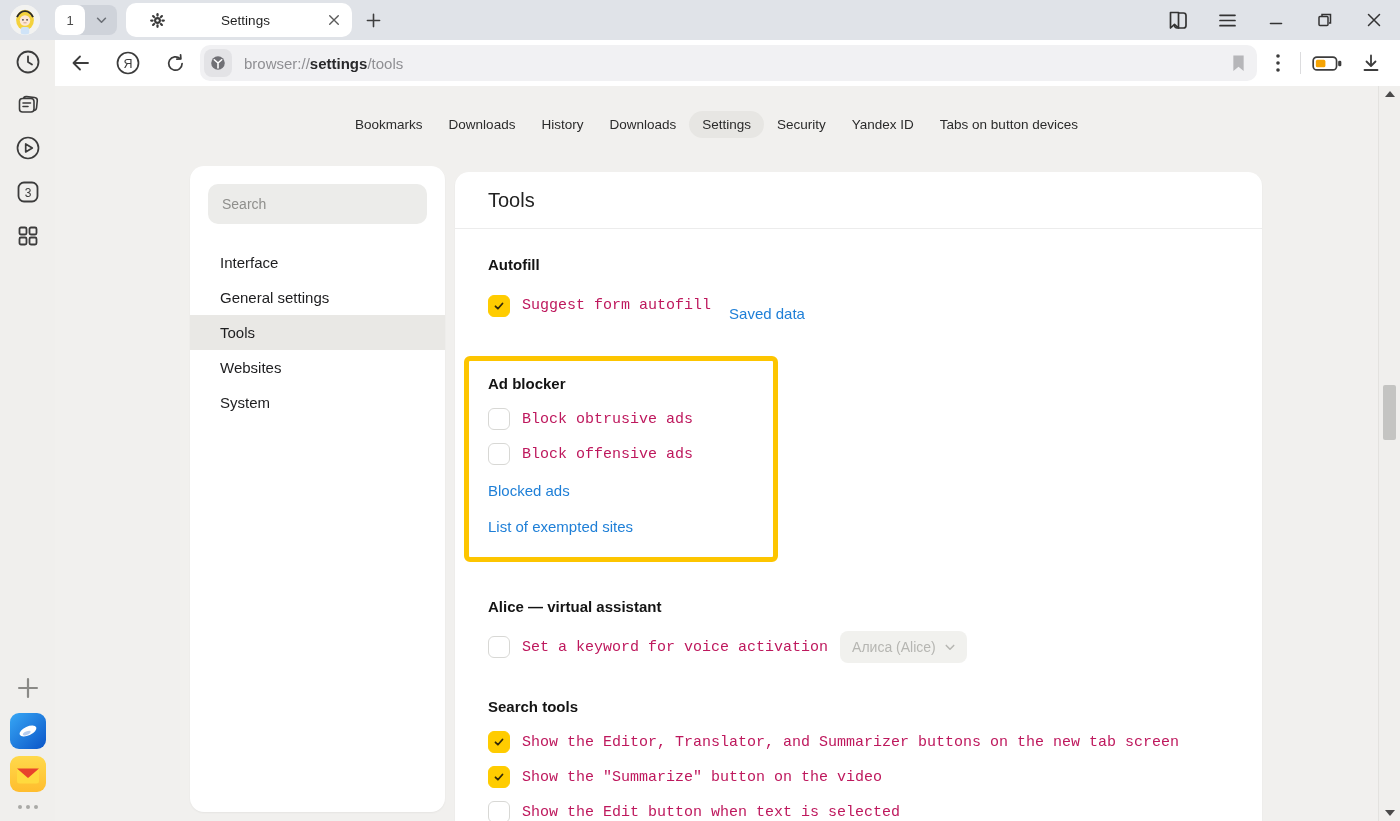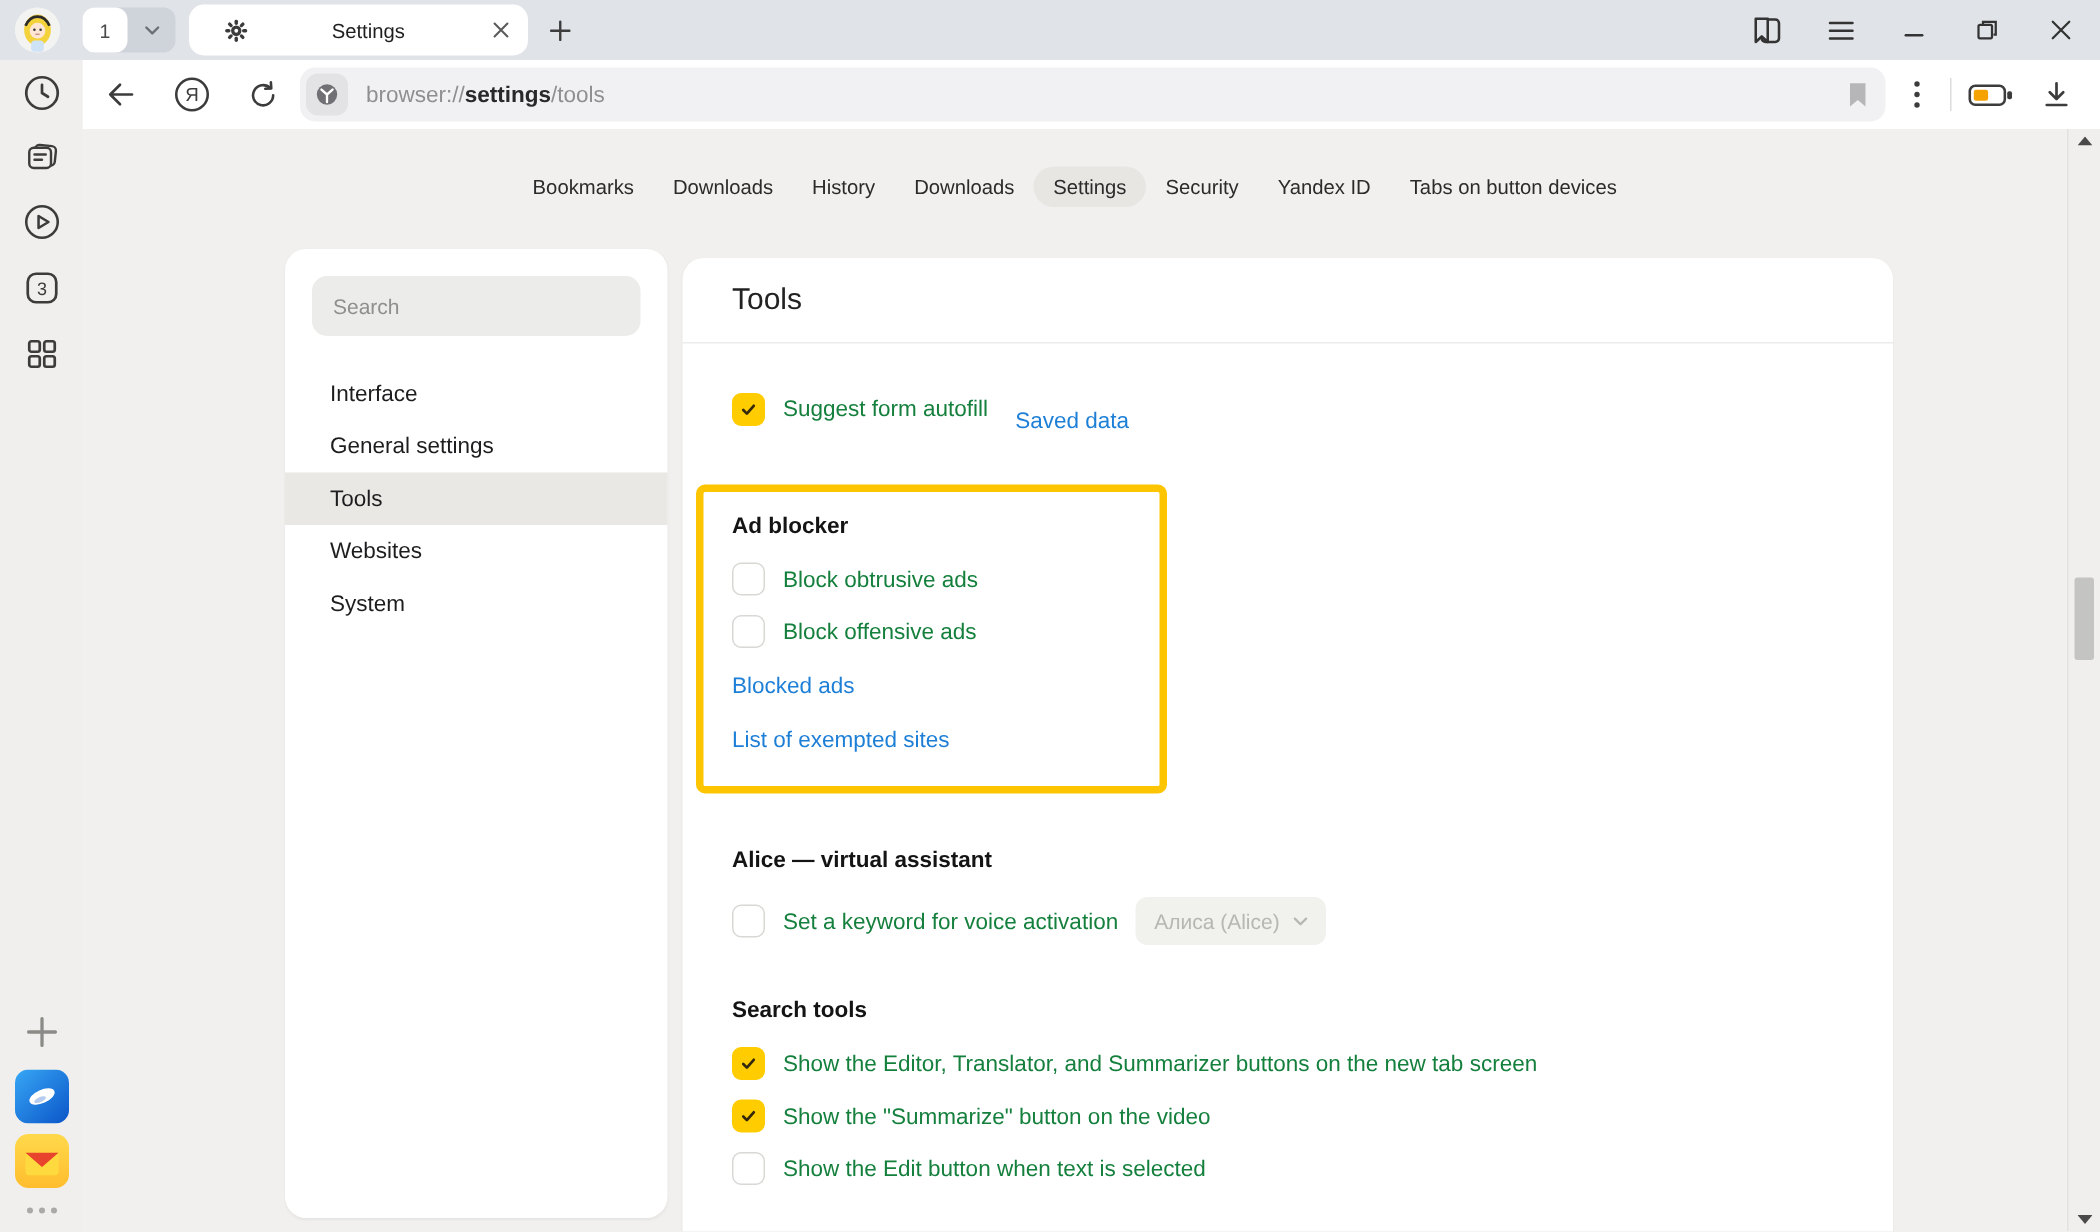--- a/index.html
+++ b/index.html
@@ -53,21 +53,21 @@
   .content-card { position:absolute; left:400px; top:86px; width:807px; height:700px; background:#fff; border-radius:14px 14px 0 0; box-shadow:0 1px 2px rgba(0,0,0,.05); }
   .card-header { height:57px; display:flex; align-items:center; padding-left:33px; border-bottom:1px solid #ececec; }
   .page-title { font-size:20px; color:#222; }
   .card-body { padding:27px 33px 0; }
   .sec-heading { font-size:15px; font-weight:700; color:#141414; margin:0 0 16px; }
   .row { display:flex; align-items:center; margin-bottom:13px; min-height:22px; }
   .cb { width:22px; height:22px; border-radius:6px; background:#fff; border:1px solid #d8d8d5; display:flex; align-items:center; justify-content:center; cursor:pointer; flex:none; }
   .cb svg { display:none; width:14px; height:14px; }
   .cb.checked { background:#fc0; border-color:#fc0; }
   .cb.checked svg { display:block; }
-  .row-label { margin-left:12px; font-size:15px; color:#15803d; }
+  .row-label { margin-left:12px; font-size:15px; color:#be185d;font-family:Liberation Mono, monospace; }
   .link { color:#1e7fd7; font-size:15px; text-decoration:none; cursor:pointer; }
   .row .link { margin-left:18px;margin-top:16px; }
 
   .highlight { border:5px solid #fdc500; border-radius:6px; margin:34px 0 0 -24px; width:314px; padding:14px 0 3px 19px; }
   .hl-link { display:block; margin:0 0 19px; }
 
   .alice-section { margin-top:36px; }
   .dropdown { margin-left:12px; height:32px; background:#f1f1ee; border-radius:8px; display:flex; align-items:center; padding:0 12px; color:#b6b6b2; font-size:14px; cursor:default; }
   .dropdown svg { margin-left:9px; }
   .neural-section { margin-top:35px; }
@@ -328,20 +328,21 @@
         </div>
       </div>
 
       <div class="content-card">
         <div class="card-header">
           <span class="page-title">Tools</span>
         </div>
         <div class="card-body">
 
           <div>
+            <div class="sec-heading">Autofill</div>
             <div class="row">
               <span class="cb checked">
                 <svg viewBox="0 0 22 22">
                     <path d="M5.5 11.5l3.8 3.8 7.2-8.2" fill="none" stroke="#33290a" stroke-width="2.8" stroke-linecap="round" stroke-linejoin="round"></path>
                   </svg>
               </span>
               <span class="row-label">Suggest form autofill</span>
               <a class="link">Saved data</a>
             </div>
           </div>

